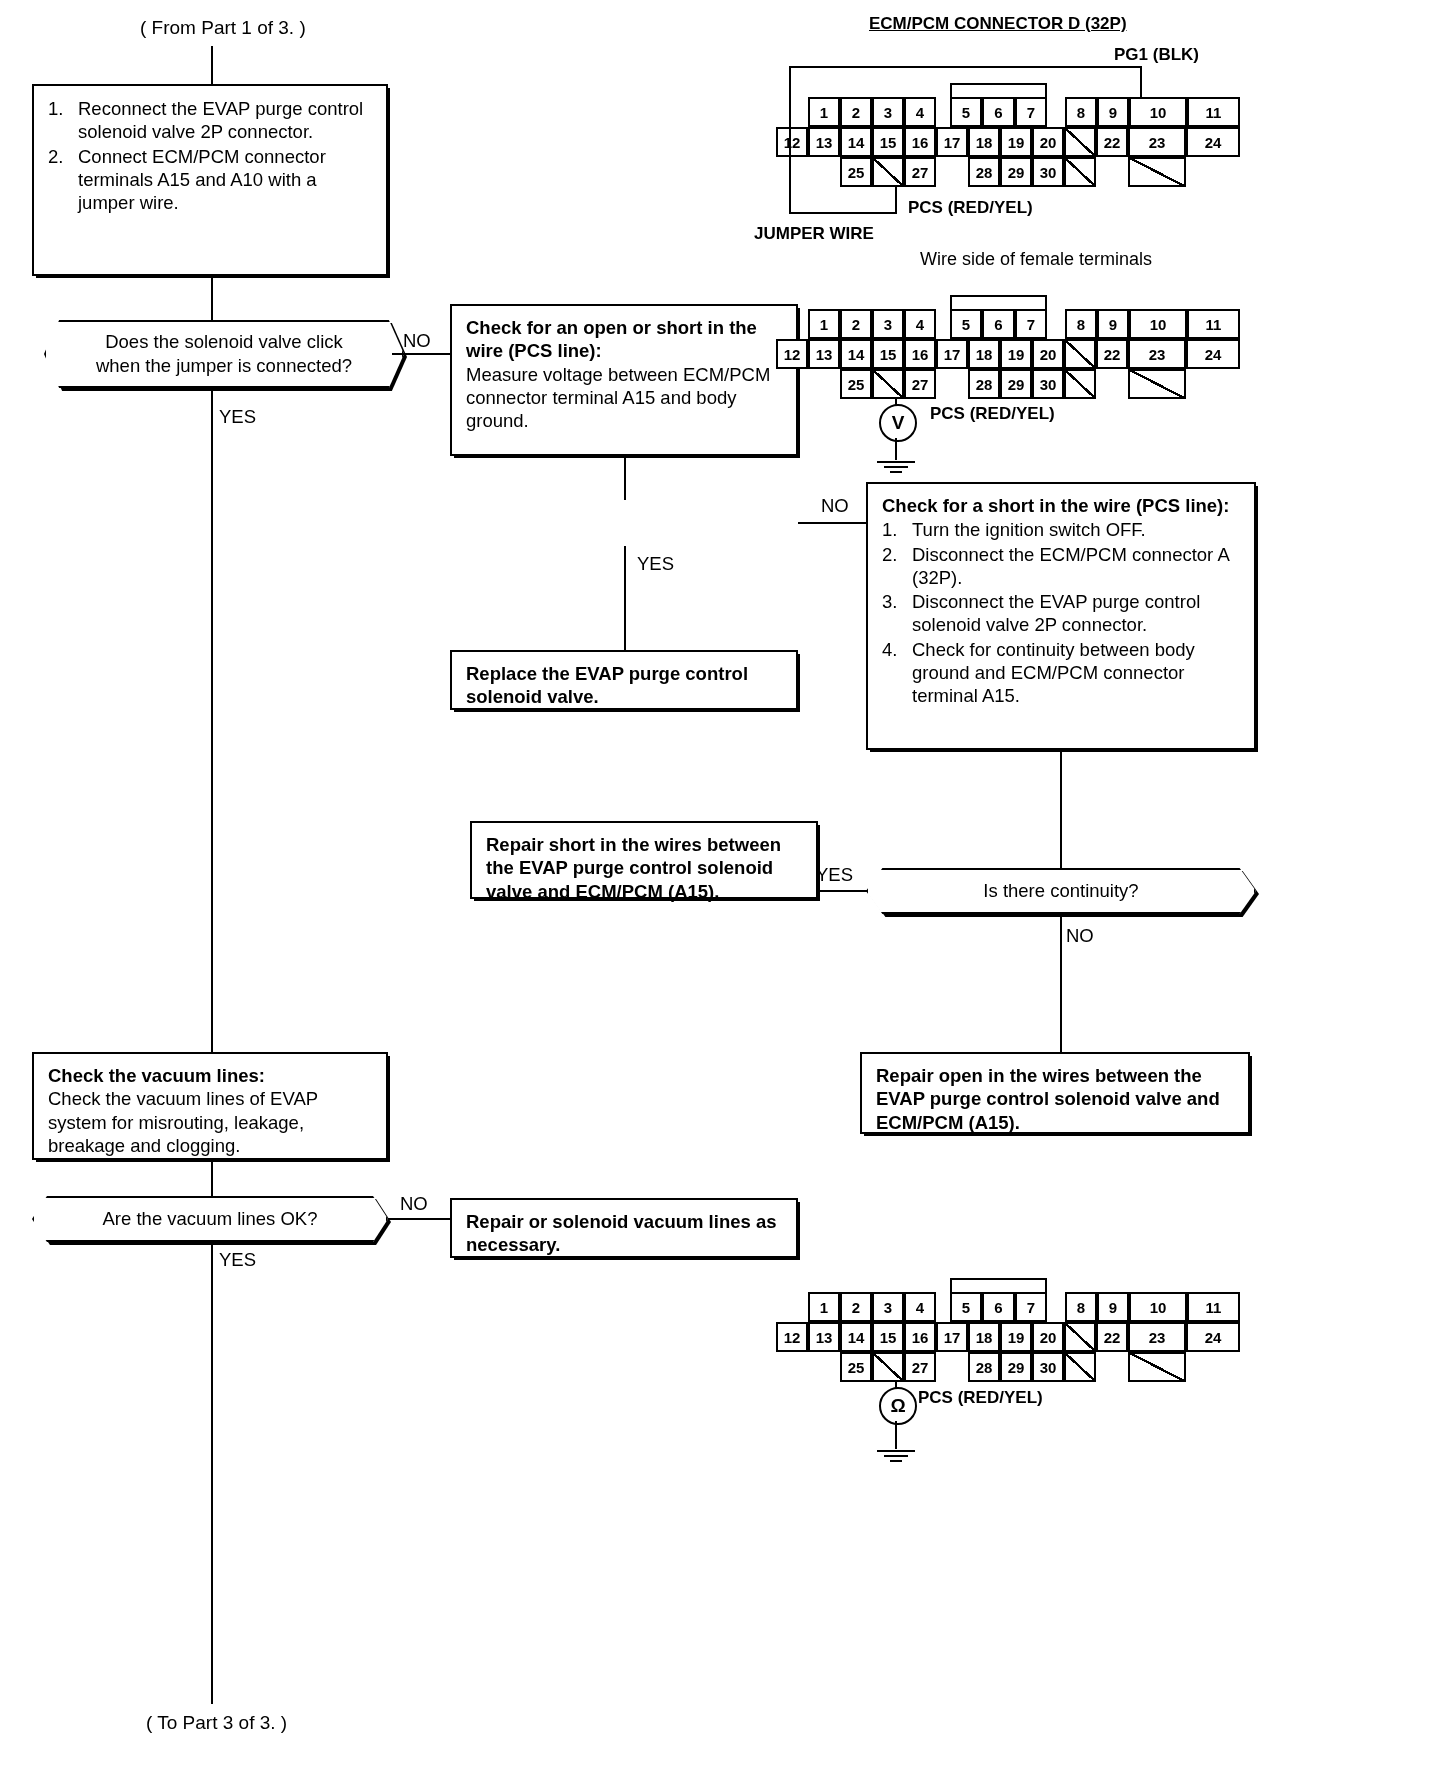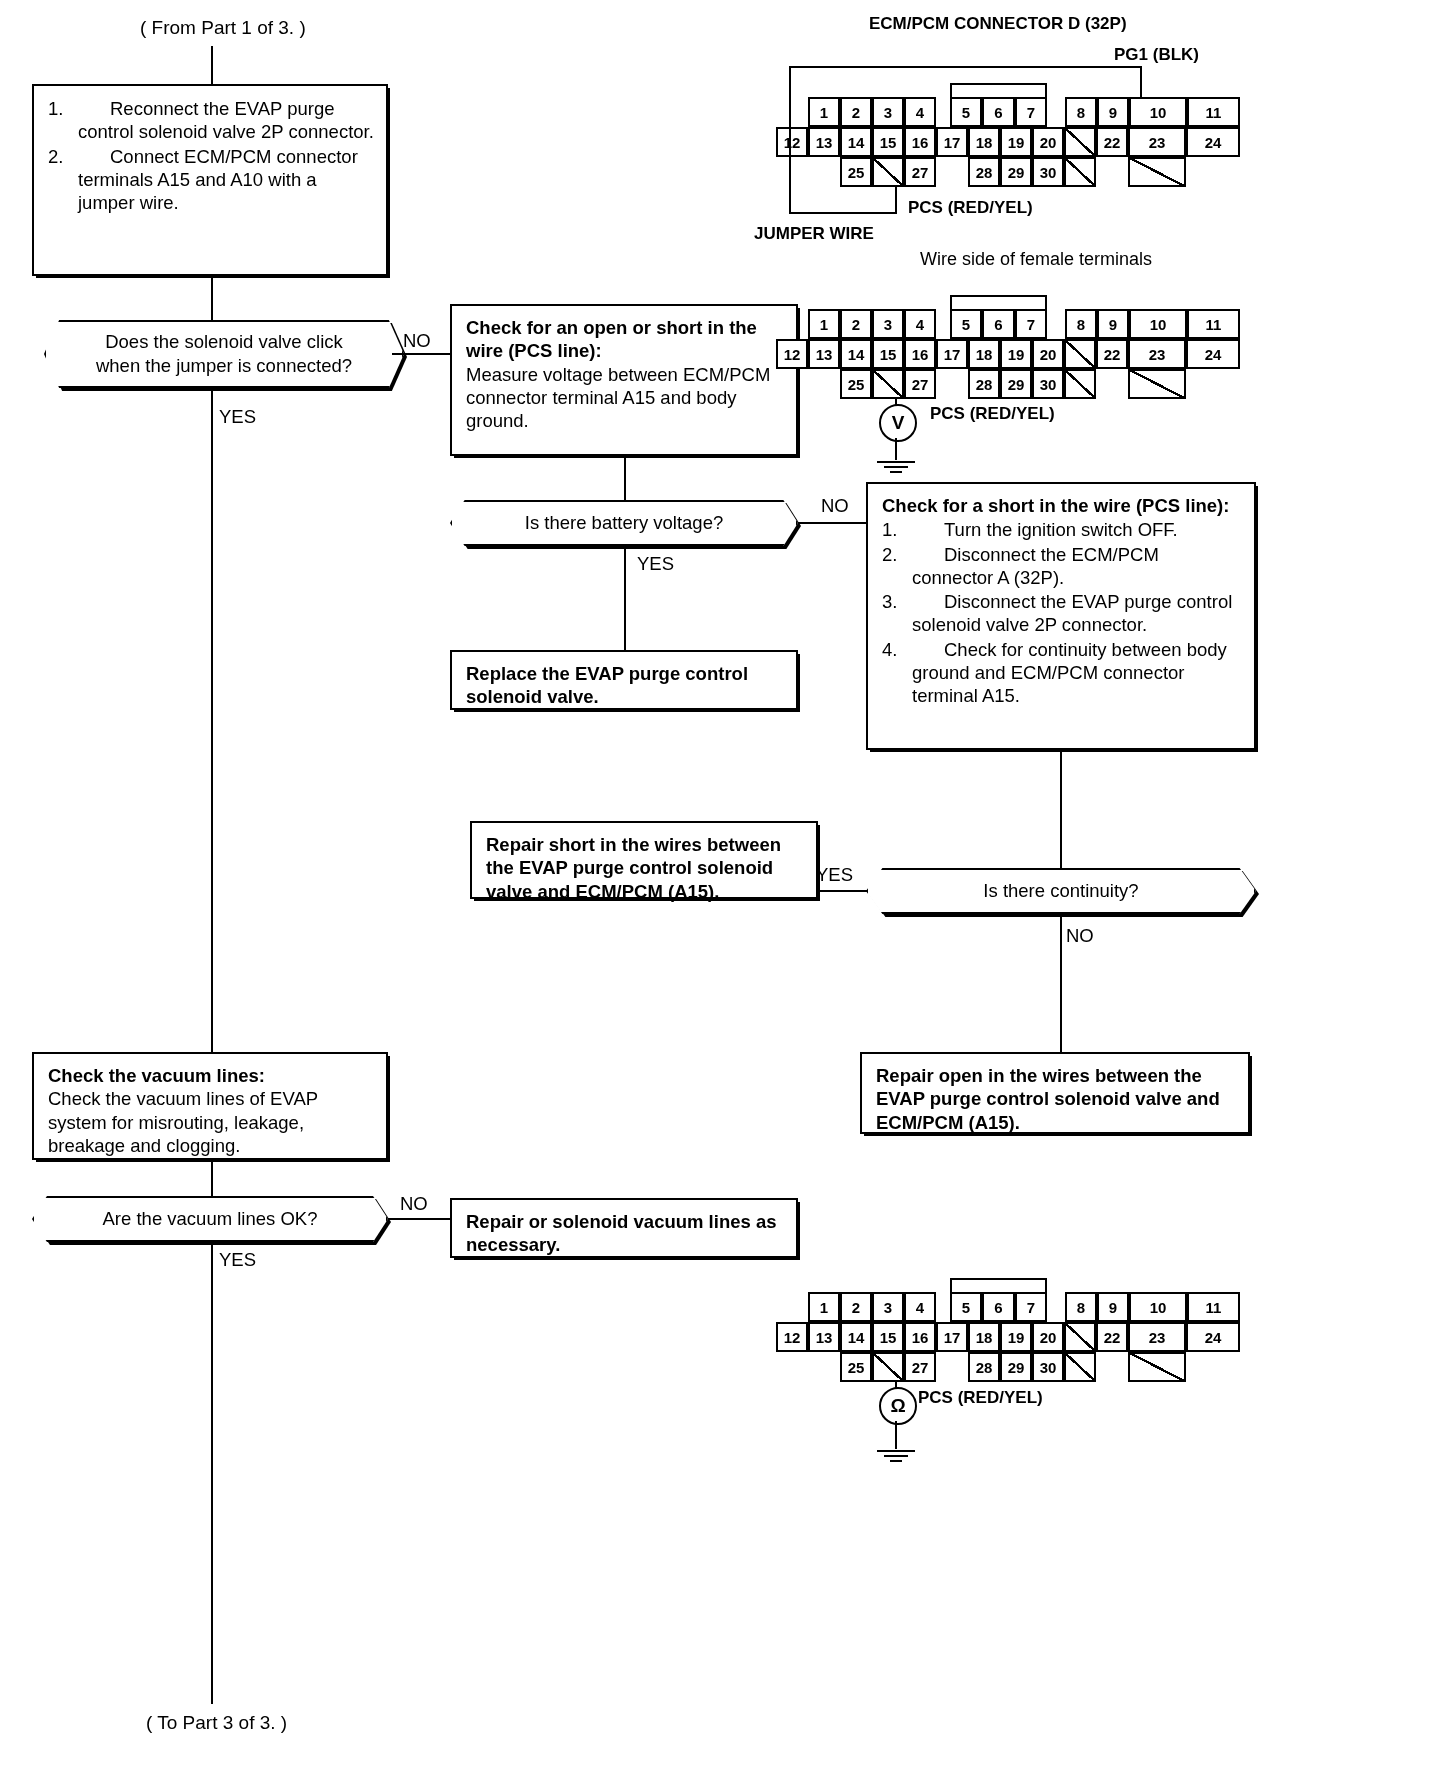--- a/index.html
+++ b/index.html
@@ -48,21 +48,21 @@
   .nlist li {
     position: relative;
     padding-left: 30px;
     margin-top: 1px;
   }
   .nlist li .num {
     position: absolute;
     left: 0;
     top: 0;
   }
-  .justi { text-align: justify; margin-left: 32px; }
+  .justi { text-align: justify; }
 
   
   .hex {
     position: absolute;
     background: #fff;
     border: 2px solid #000;
     box-sizing: border-box;
     clip-path: polygon(0% 50%, 4.2% 0%, 95.8% 0%, 100% 50%, 95.8% 100%, 4.2% 100%);
     display: flex;
     align-items: center;
@@ -199,26 +199,20 @@
   <div class="vline" style="left:211px; top:388px; height:664px;"></div>
   <div class="lbl" style="left:219px; top:406px;">YES</div>
 
   <div class="box abs" style="left:450px; top:304px; width:348px; height:152px;">
     <span class="t-bold">Check for an open or short in the wire (PCS line):</span>
     <span class="t-norm">Measure voltage between ECM/PCM connector terminal A15 and body ground.</span>
   </div>
 
   <div class="vline" style="left:624px; top:456px; height:44px;"></div>
 
-  <div class="hexwrap" style="left:450px; top:500px; width:348px; height:46px;">
-    <div class="hexshadow"></div>
-    <div class="hex">
-      <span>Is there battery voltage?</span>
-    </div>
-  </div>
 
   <div class="hline" style="left:798px; top:522px; width:70px;"></div>
   <div class="lbl" style="left:821px; top:495px;">NO</div>
 
   <div class="vline" style="left:624px; top:546px; height:110px;"></div>
   <div class="lbl" style="left:637px; top:553px;">YES</div>
 
   <div class="box abs allbold" style="left:450px; top:650px; width:348px; height:60px;">
     <span class="t-bold">Replace the EVAP purge control solenoid valve.</span>
   </div>
@@ -327,21 +321,21 @@
     <div class="cell" style="left:40px; top:62px; width:32px; height:30px;">25</div>
     <div class="cell slash" style="left:72px; top:62px; width:32px; height:30px;"></div>
     <div class="cell" style="left:104px;top:62px; width:32px; height:30px;">27</div>
     <div class="cell" style="left:168px;top:62px; width:32px; height:30px;">28</div>
     <div class="cell" style="left:200px;top:62px; width:32px; height:30px;">29</div>
     <div class="cell" style="left:232px;top:62px; width:32px; height:30px;">30</div>
     <div class="cell slash" style="left:264px;top:62px; width:32px; height:30px;"></div>
     <div class="cell slash" style="left:328px;top:62px; width:58px; height:30px;"></div>
   </div>
 
-  <div class="cap" style="left:869px; top:14px;">ECM/PCM CONNECTOR D (32P)</div>
+  <div class="cap" style="left:869px; top:14px;text-decoration:underline;">ECM/PCM CONNECTOR D (32P)</div>
   <div class="cap" style="left:1114px; top:45px;">PG1 (BLK)</div>
   <div class="cap" style="left:908px; top:198px;">PCS (RED/YEL)</div>
   <div class="cap" style="left:754px; top:224px;">JUMPER WIRE</div>
   <div class="cap-med" style="left:920px; top:249px;">Wire side of female terminals</div>
 
   <div class="vline" style="left:1140px; top:66px; height:32px;"></div>
   <div class="hline" style="left:789px; top:66px; width:353px;"></div>
   <div class="vline" style="left:789px; top:66px; height:148px;"></div>
   <div class="hline" style="left:789px; top:212px; width:108px;"></div>
   <div class="vline" style="left:895px; top:185px; height:28px;"></div>

